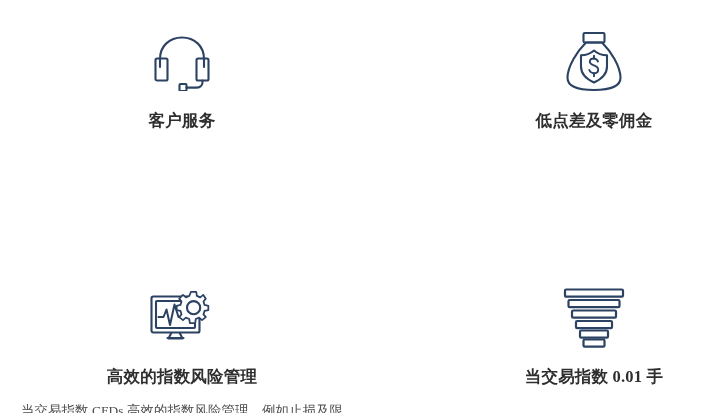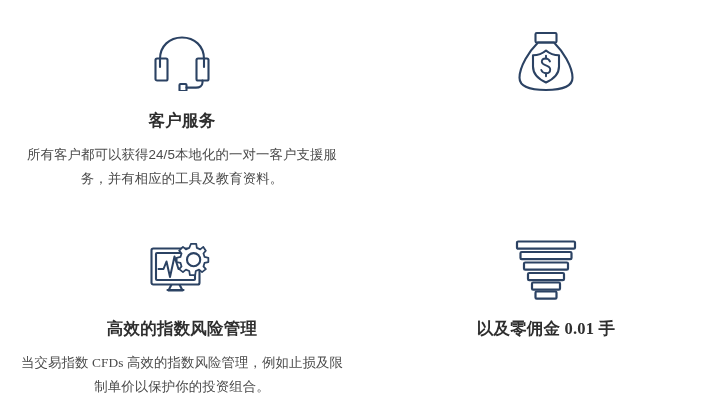--- a/index.html
+++ b/index.html
@@ -14,20 +14,21 @@
     font-family: "Liberation Sans", "DejaVu Sans", sans-serif;
     color: #333333;
   }
   .features-grid {
     width: 728px;
     height: 413px;
     display: grid;
     grid-template-columns: 364px 364px;
     grid-template-rows: 206px 207px;
     box-sizing: border-box;
+    gap: 48px;
   }
   .feature-card {
     display: flex;
     flex-direction: column;
     align-items: center;
     box-sizing: border-box;
     padding: 0 12px;
   }
   .card-top    { padding-top: 26px; }
   .card-bottom { padding-top: 28px; font-family: Liberation Serif, serif; }
@@ -69,33 +70,33 @@
     <div class="feature-icon">
       <svg width="62" height="58" viewBox="0 0 62 58" fill="none" stroke="#2b4263" stroke-width="2.1">
         <path d="M9 34 V26 C9 13 18.5 4.5 31 4.5 C43.5 4.5 53 13 53 26 V34" stroke-linecap="round"></path>
         <rect x="4.5" y="25.5" width="12" height="22" rx="1.6"></rect>
         <rect x="45.5" y="25.5" width="12" height="22" rx="1.6"></rect>
         <path d="M51.5 47.5 V49.5 C51.5 52.8 48.6 54.6 45 54.6 H35.5" stroke-linecap="round"></path>
         <rect x="28.5" y="51" width="7" height="7" rx="1"></rect>
       </svg>
     </div>
     <div class="feature-title">客户服务</div>
-    <div class="feature-desc">所有客户都可以获得24/5本地化的一对一客户支援服务，并有相应的工具及教育资料。</div>
   </div>
 
   <div class="feature-card card-top">
     <div class="feature-icon">
       <svg width="60" height="62" viewBox="0 0 60 62" fill="none" stroke="#2b4263" stroke-width="2.1">
         <rect x="19.5" y="2" width="21" height="9.5" rx="1.2"></rect>
         <path d="M22 11.5 C22 11.5 14.5 19 9.5 28 C5.2 35.8 3.5 42 3.5 46.8 C3.5 54.5 12 59 30 59 C48 59 56.5 54.5 56.5 46.8 C56.5 42 54.8 35.8 50.5 28 C45.5 19 38 11.5 38 11.5 Z" stroke-linejoin="round"></path>
         <path d="M30 19.5 C34 23 39.5 24.3 43 24.3 V35.5 C43 43.5 36.5 48.6 30 51.5 C23.5 48.6 17 43.5 17 35.5 V24.3 C20.5 24.3 26 23 30 19.5 Z" stroke-linejoin="round"></path>
         <path d="M34 30.5 C33 28.4 31.6 27.5 29.8 27.5 C27.4 27.5 25.8 28.9 25.8 30.8 C25.8 35.2 34.2 33.6 34.2 38.4 C34.2 40.6 32.4 42.2 29.9 42.2 C27.7 42.2 26.2 41.2 25.3 39" stroke-linecap="round" stroke-width="1.9"></path>
         <path d="M30 24.6 V27.6 M30 42.2 V45.2" stroke-linecap="round" stroke-width="1.9"></path>
       </svg>
     </div>
+    <div class="feature-title">低点差及零佣金</div>
   </div>
 
   <div class="feature-card card-bottom">
     <div class="feature-icon">
       <svg width="66" height="62" viewBox="0 0 66 62" fill="none" stroke="#2b4263" stroke-width="2.1">
         <rect x="2.5" y="9.5" width="48" height="36" rx="1.8"></rect>
         <rect x="7" y="14" width="39" height="27" rx="1"></rect>
         <path d="M9.5 30 H14.5 L17.5 22.5 L21 38 L25.5 17.5 L29.5 30 H44" stroke-linejoin="round" stroke-linecap="round" stroke-width="2"></path>
         <path d="M34.5 51 H18.5" stroke-linecap="round"></path>
         <path d="M22.5 45.5 L19.5 51.5 H33.5 L30.5 45.5" stroke-linejoin="round"></path>
@@ -111,16 +112,16 @@
     <div class="feature-icon">
       <svg width="62" height="62" viewBox="0 0 62 62" fill="none" stroke="#2b4263" stroke-width="2.2">
         <rect x="2" y="2.5" width="58" height="7.2" rx="1.2"></rect>
         <rect x="5.5" y="13" width="51" height="7.2" rx="1.2"></rect>
         <rect x="9" y="23.5" width="44" height="7.2" rx="1.2"></rect>
         <rect x="13" y="34" width="36" height="7.2" rx="1.2"></rect>
         <rect x="17" y="43.5" width="28" height="7.2" rx="1.2"></rect>
         <rect x="20.5" y="52.5" width="21" height="7.2" rx="1.2"></rect>
       </svg>
     </div>
-    <div class="feature-title">以及零佣金 0.01 手</div>
+    <div class="feature-title">当交易指数 0.01 手</div>
   </div>
 
 </div>
 
 </body></html>

